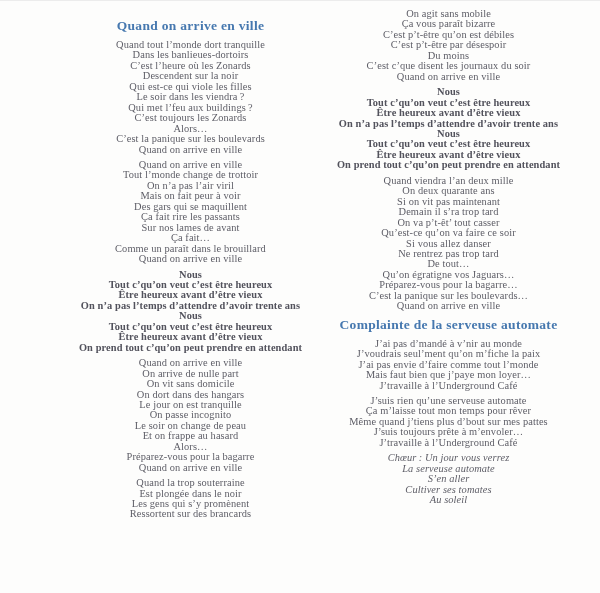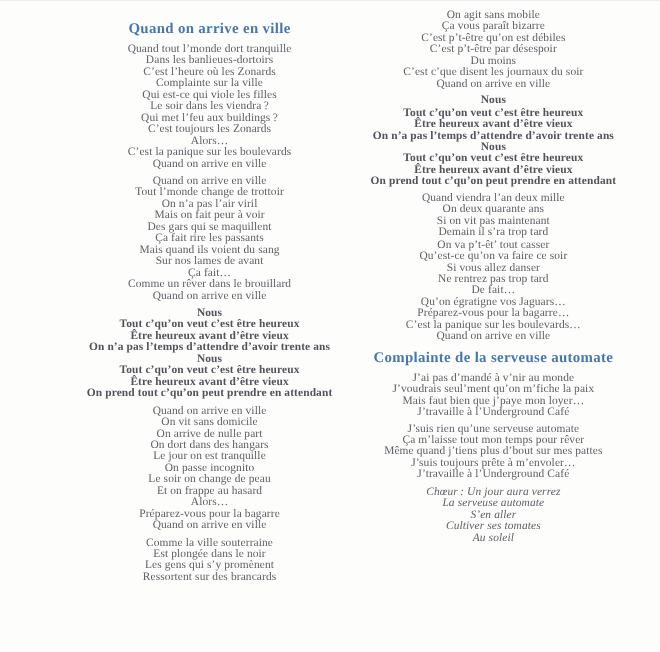--- a/index.html
+++ b/index.html
@@ -50,67 +50,66 @@
 
 <div class="page">
   <div class="col col-left">
       <div class="block title">
         <div class="line">Quand on arrive en ville</div>
       </div>
       <div class="block normal">
         <div class="line">Quand tout l’monde dort tranquille</div>
         <div class="line">Dans les banlieues-dortoirs</div>
         <div class="line">C’est l’heure où les Zonards</div>
-        <div class="line">Complainte sur la ville</div>
+        <div class="line">Descendent sur la noir</div>
         <div class="line">Qui est-ce qui viole les filles</div>
         <div class="line">Le soir dans les viendra ?</div>
         <div class="line">Qui met l’feu aux buildings ?</div>
         <div class="line">C’est toujours les Zonards</div>
         <div class="line">Alors…</div>
         <div class="line">C’est la panique sur les boulevards</div>
         <div class="line">Quand on arrive en ville</div>
       </div>
       <div class="block normal">
         <div class="line">Quand on arrive en ville</div>
         <div class="line">Tout l’monde change de trottoir</div>
         <div class="line">On n’a pas l’air viril</div>
         <div class="line">Mais on fait peur à voir</div>
         <div class="line">Des gars qui se maquillent</div>
         <div class="line">Ça fait rire les passants</div>
-        <div class="line">Mais quand ils voient du sang</div>
         <div class="line">Sur nos lames de avant</div>
         <div class="line">Ça fait…</div>
-        <div class="line">Comme un rêver dans le brouillard</div>
+        <div class="line">Comme un paraît dans le brouillard</div>
         <div class="line">Quand on arrive en ville</div>
       </div>
       <div class="block bold">
         <div class="line">Nous</div>
         <div class="line">Tout c’qu’on veut c’est être heureux</div>
         <div class="line">Être heureux avant d’être vieux</div>
         <div class="line">On n’a pas l’temps d’attendre d’avoir trente ans</div>
         <div class="line">Nous</div>
         <div class="line">Tout c’qu’on veut c’est être heureux</div>
         <div class="line">Être heureux avant d’être vieux</div>
         <div class="line">On prend tout c’qu’on peut prendre en attendant</div>
       </div>
       <div class="block normal">
         <div class="line">Quand on arrive en ville</div>
+        <div class="line">On arrive de nulle part</div>
         <div class="line">On vit sans domicile</div>
-        <div class="line">On arrive de nulle part</div>
         <div class="line">On dort dans des hangars</div>
         <div class="line">Le jour on est tranquille</div>
         <div class="line">On passe incognito</div>
         <div class="line">Le soir on change de peau</div>
         <div class="line">Et on frappe au hasard</div>
         <div class="line">Alors…</div>
         <div class="line">Préparez-vous pour la bagarre</div>
         <div class="line">Quand on arrive en ville</div>
       </div>
       <div class="block normal">
-        <div class="line">Comme la ville souterraine</div>
+        <div class="line">Quand la trop souterraine</div>
         <div class="line">Est plongée dans le noir</div>
         <div class="line">Les gens qui s’y promènent</div>
         <div class="line">Ressortent sur des brancards</div>
       </div>
     </div>
   <div class="col col-right">
       <div class="block normal">
         <div class="line">On agit sans mobile</div>
         <div class="line">Ça vous paraît bizarre</div>
         <div class="line">C’est p’t-être qu’on est débiles</div>
@@ -131,43 +130,44 @@
       </div>
       <div class="block normal">
         <div class="line">Quand viendra l’an deux mille</div>
         <div class="line">On deux quarante ans</div>
         <div class="line">Si on vit pas maintenant</div>
         <div class="line">Demain il s’ra trop tard</div>
         <div class="line">On va p’t-êt’ tout casser</div>
         <div class="line">Qu’est-ce qu’on va faire ce soir</div>
         <div class="line">Si vous allez danser</div>
         <div class="line">Ne rentrez pas trop tard</div>
-        <div class="line">De fait…</div>
+        <div class="line">De tout…</div>
         <div class="line">Qu’on égratigne vos Jaguars…</div>
         <div class="line">Préparez-vous pour la bagarre…</div>
         <div class="line">C’est la panique sur les boulevards…</div>
         <div class="line">Quand on arrive en ville</div>
       </div>
       <div class="block title">
         <div class="line">Complainte de la serveuse automate</div>
       </div>
       <div class="block normal">
         <div class="line">J’ai pas d’mandé à v’nir au monde</div>
         <div class="line">J’voudrais seul’ment qu’on m’fiche la paix</div>
+        <div class="line">J’ai pas envie d’faire comme tout l’monde</div>
         <div class="line">Mais faut bien que j’paye mon loyer…</div>
         <div class="line">J’travaille à l’Underground Café</div>
       </div>
       <div class="block normal">
         <div class="line">J’suis rien qu’une serveuse automate</div>
         <div class="line">Ça m’laisse tout mon temps pour rêver</div>
         <div class="line">Même quand j’tiens plus d’bout sur mes pattes</div>
         <div class="line">J’suis toujours prête à m’envoler…</div>
         <div class="line">J’travaille à l’Underground Café</div>
       </div>
       <div class="block italic">
-        <div class="line">Chœur : Un jour aura verrez</div>
+        <div class="line">Chœur : Un jour vous verrez</div>
         <div class="line">La serveuse automate</div>
         <div class="line">S’en aller</div>
         <div class="line">Cultiver ses tomates</div>
         <div class="line">Au soleil</div>
       </div>
     </div>
 </div>
 
 </body></html>

